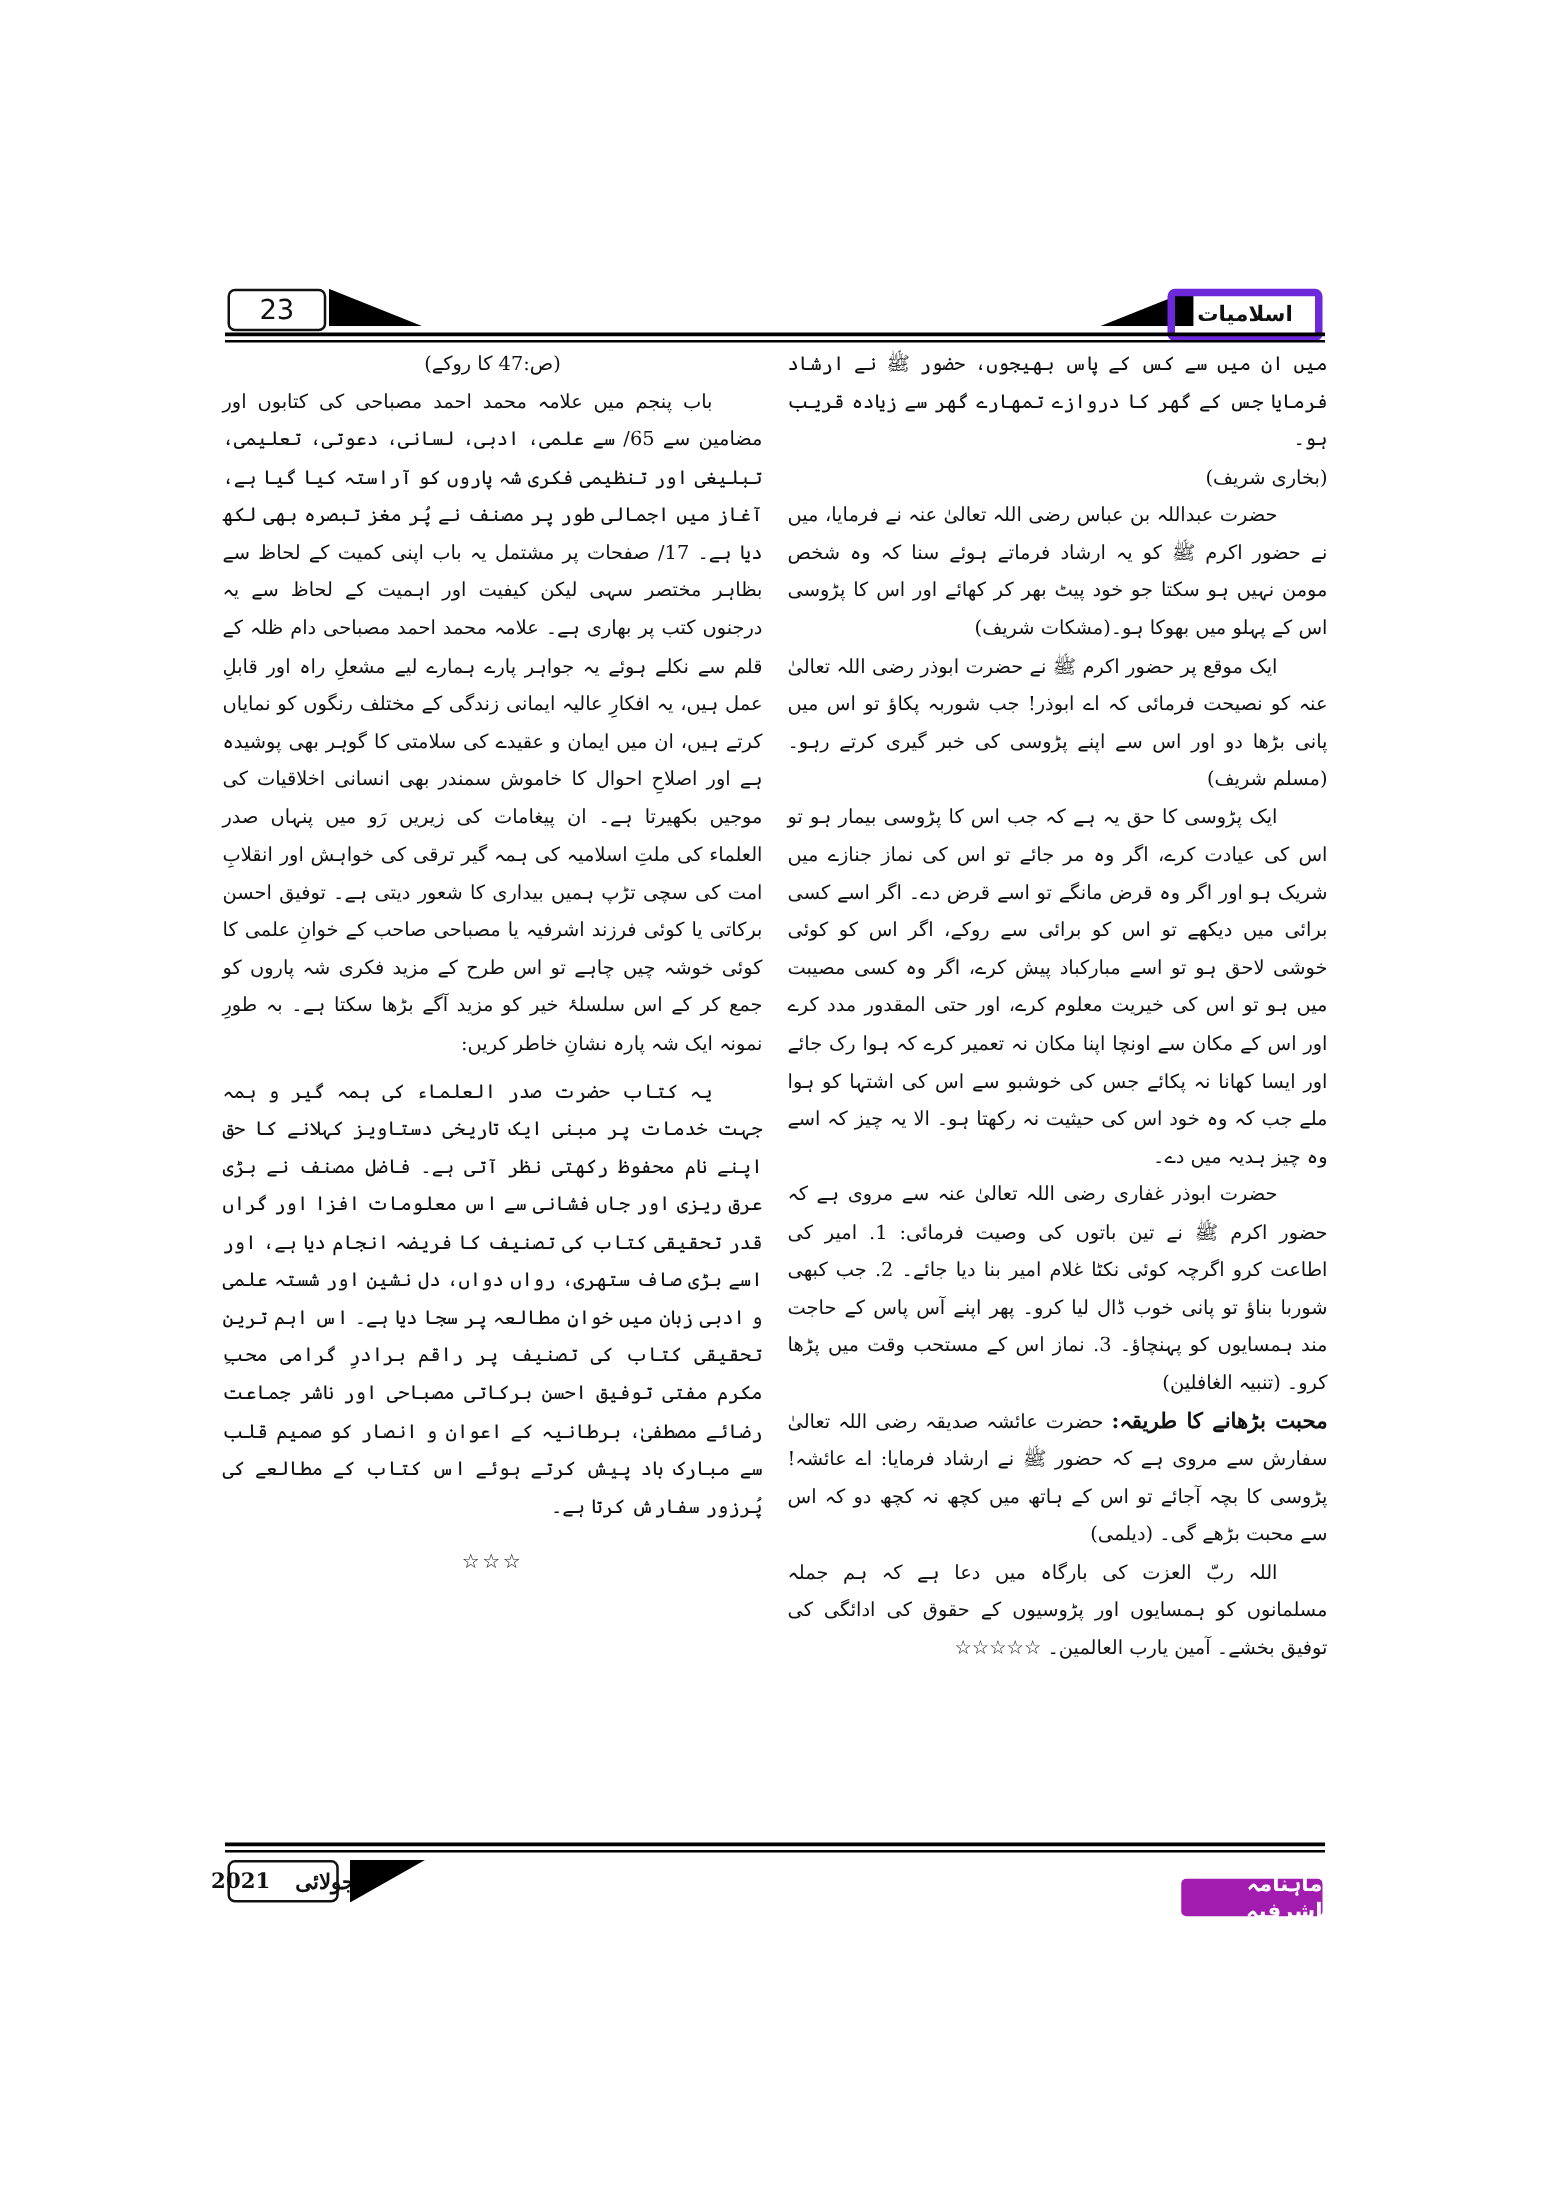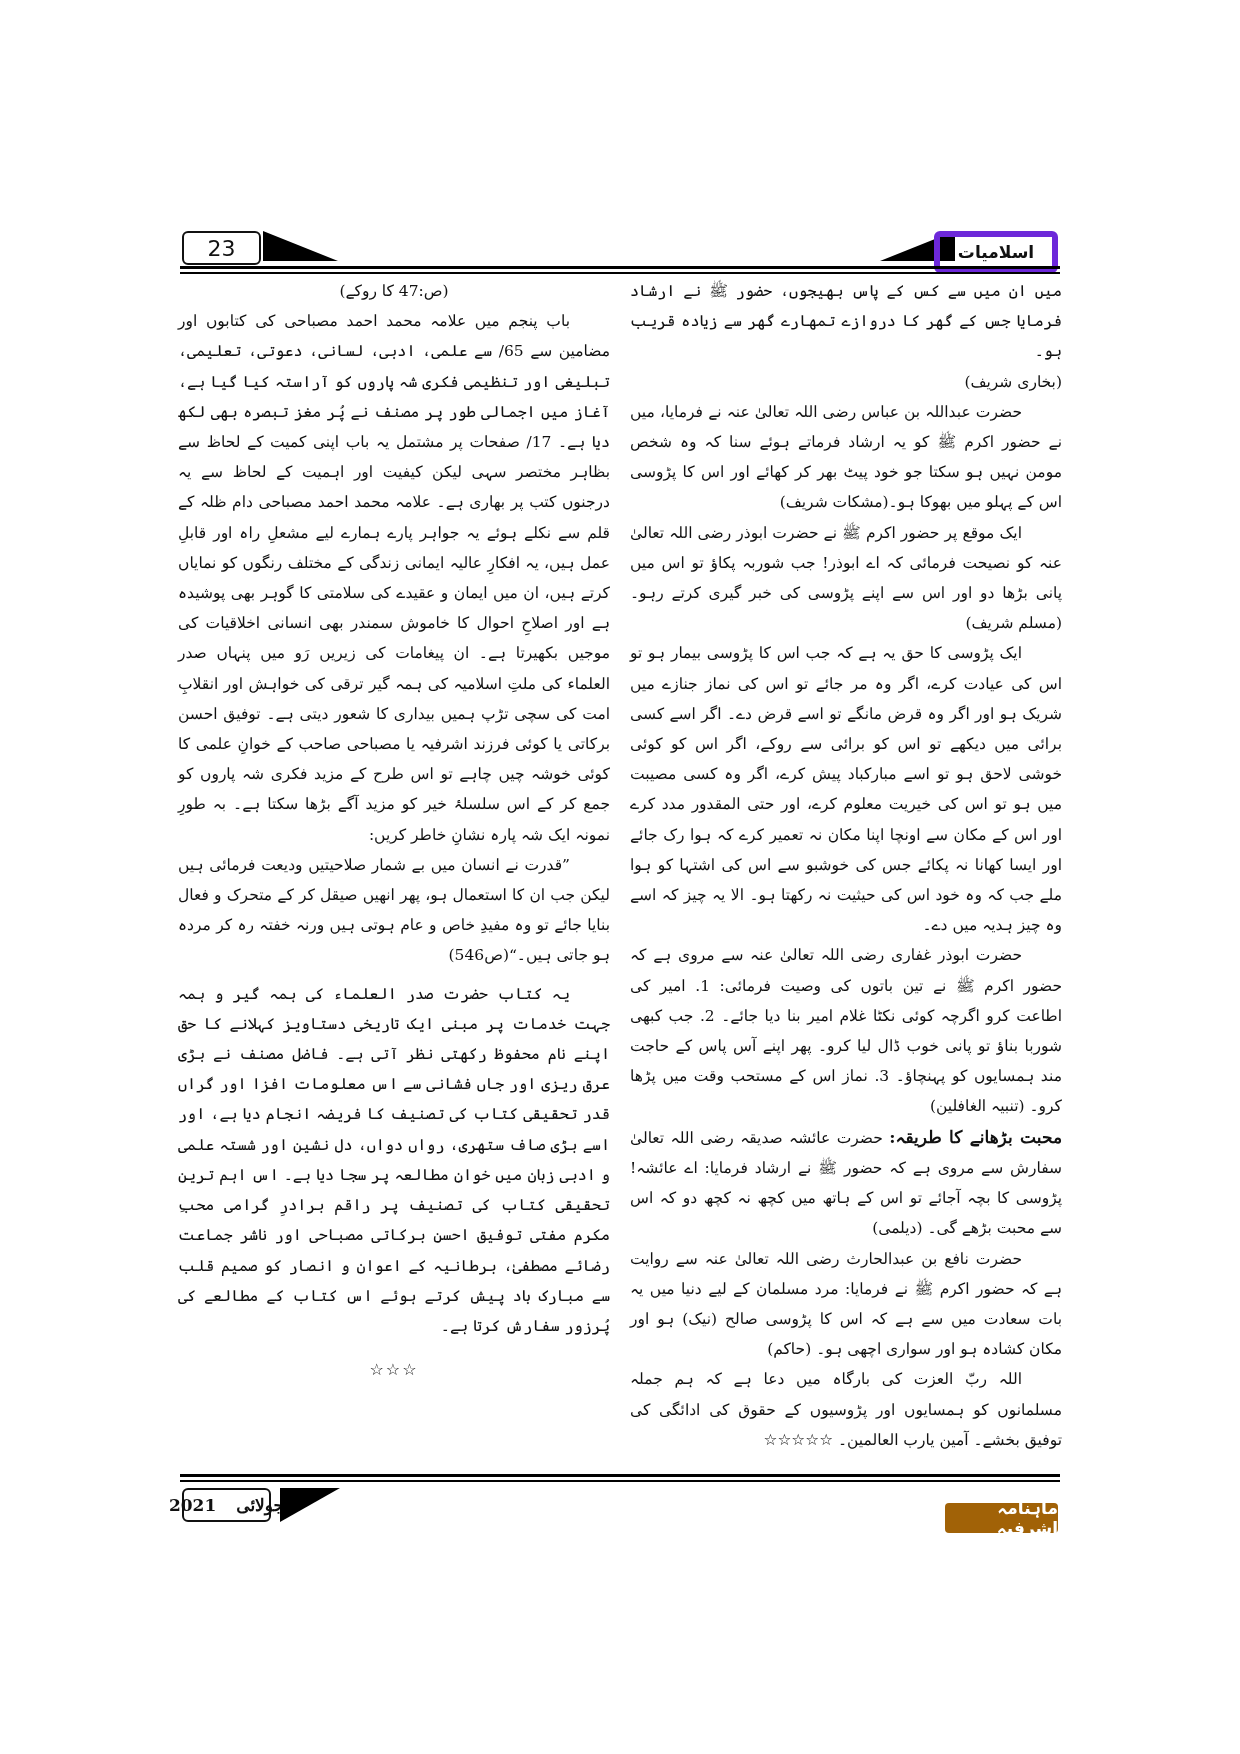--- a/index.html
+++ b/index.html
@@ -25,21 +25,21 @@
   .ref { text-align-last: right; }
   .heading-inline { font-weight: bold; font-size: 17px; }
   .stars { text-align: center; text-align-last: center; letter-spacing: 2px; font-size: 16px; }
 
   
   .footer { position: absolute; left: 180px; top: 1468px; width: 880px; height: 60px; }
   .rule-bot { position: absolute; left: 0; top: 6px; width: 880px; height: 3px; background: #000; }
   .rule-bot2 { position: absolute; left: 0; top: 12px; width: 880px; height: 1.5px; background: #000; }
   .date-box { position: absolute; left: 2px; top: 20px; width: 85px; height: 30px; border: 2px solid #111; border-radius: 6px; display: flex; align-items: center; justify-content: center; gap: 20px; font-weight: bold; font-size: 17px; font-family: "DejaVu Serif", serif; }
   .tri-foot { position: absolute; left: 100px; top: 20px; width: 60px; height: 34px; background: #000; clip-path: polygon(0 0, 100% 0, 0 100%); }
-  .mag-box { position: absolute; right: 2px; top: 35px; width: 113px; height: 30px; background: #a16207; color: #fff; border-radius: 4px; display: flex; align-items: center; justify-content: center; font-weight: bold; font-size: 17px; direction: rtl; }
+  .mag-box { position: absolute; right: 2px; top: 35px; width: 113px; height: 30px; background: #a21caf; color: #fff; border-radius: 4px; display: flex; align-items: center; justify-content: center; font-weight: bold; font-size: 17px; direction: rtl; }
 </style>
 </head>
 <body>
 
 <div class="header">
   <div class="page-num-box">
     <span>23</span>
   </div>
   <div class="tri-left2"></div>
   <div class="tri-right"></div>
@@ -56,28 +56,26 @@
     <p>میں ان میں سے کس کے پاس بھیجوں، حضور ﷺ نے ارشاد فرمایا جس کے گھر کا دروازے تمھارے گھر سے زیادہ قریب ہو۔</p>
     <p class="ref">(بخاری شریف)</p>
     <p class="indent">حضرت عبداللہ بن عباس رضی اللہ تعالیٰ عنہ نے فرمایا، میں نے حضور اکرم ﷺ کو یہ ارشاد فرماتے ہوئے سنا کہ وہ شخص مومن نہیں ہو سکتا جو خود پیٹ بھر کر کھائے اور اس کا پڑوسی اس کے پہلو میں بھوکا ہو۔(مشکات شریف)</p>
     <p class="indent">ایک موقع پر حضور اکرم ﷺ نے حضرت ابوذر رضی اللہ تعالیٰ عنہ کو نصیحت فرمائی کہ اے ابوذر! جب شوربہ پکاؤ تو اس میں پانی بڑھا دو اور اس سے اپنے پڑوسی کی خبر گیری کرتے رہو۔(مسلم شریف)</p>
     <p class="indent">ایک پڑوسی کا حق یہ ہے کہ جب اس کا پڑوسی بیمار ہو تو اس کی عیادت کرے، اگر وہ مر جائے تو اس کی نماز جنازے میں شریک ہو اور اگر وہ قرض مانگے تو اسے قرض دے۔ اگر اسے کسی برائی میں دیکھے تو اس کو برائی سے روکے، اگر اس کو کوئی خوشی لاحق ہو تو اسے مبارکباد پیش کرے، اگر وہ کسی مصیبت میں ہو تو اس کی خیریت معلوم کرے، اور حتی المقدور مدد کرے اور اس کے مکان سے اونچا اپنا مکان نہ تعمیر کرے کہ ہوا رک جائے اور ایسا کھانا نہ پکائے جس کی خوشبو سے اس کی اشتہا کو ہوا ملے جب کہ وہ خود اس کی حیثیت نہ رکھتا ہو۔ الا یہ چیز کہ اسے وہ چیز ہدیہ میں دے۔</p>
     <p class="indent">حضرت ابوذر غفاری رضی اللہ تعالیٰ عنہ سے مروی ہے کہ حضور اکرم ﷺ نے تین باتوں کی وصیت فرمائی: 1. امیر کی اطاعت کرو اگرچہ کوئی نکٹا غلام امیر بنا دیا جائے۔ 2. جب کبھی شوربا بناؤ تو پانی خوب ڈال لیا کرو۔ پھر اپنے آس پاس کے حاجت مند ہمسایوں کو پہنچاؤ۔ 3. نماز اس کے مستحب وقت میں پڑھا کرو۔ (تنبیہ الغافلین)</p>
     <p>
       <span class="heading-inline">محبت بڑھانے کا طریقہ:</span>
       <span>حضرت عائشہ صدیقہ رضی اللہ تعالیٰ سفارش سے مروی ہے کہ حضور ﷺ نے ارشاد فرمایا: اے عائشہ! پڑوسی کا بچہ آجائے تو اس کے ہاتھ میں کچھ نہ کچھ دو کہ اس سے محبت بڑھے گی۔ (دیلمی)</span>
     </p>
-    <p class="indent">حضرت نافع بن عبدالحارث رضی اللہ تعالیٰ عنہ سے روایت ہے کہ حضور اکرم ﷺ نے فرمایا: مرد مسلمان کے لیے دنیا میں یہ بات سعادت میں سے ہے کہ اس کا پڑوسی صالح (نیک) ہو اور مکان کشادہ ہو اور سواری اچھی ہو۔ (حاکم)</p>
     <p class="indent">اللہ ربّ العزت کی بارگاہ میں دعا ہے کہ ہم جملہ مسلمانوں کو ہمسایوں اور پڑوسیوں کے حقوق کی ادائگی کی توفیق بخشے۔ آمین یارب العالمین۔ ☆☆☆☆☆</p>
   </div>
 
   <div class="col col-left">
     <p class="centered">(ص:47 کا روکے)</p>
     <p class="indent">باب پنجم میں علامہ محمد احمد مصباحی کی کتابوں اور مضامین سے 65/ سے علمی، ادبی، لسانی، دعوتی، تعلیمی، تبلیغی اور تنظیمی فکری شہ پاروں کو آراستہ کیا گیا ہے، آغاز میں اجمالی طور پر مصنف نے پُر مغز تبصرہ بھی لکھ دیا ہے۔ 17/ صفحات پر مشتمل یہ باب اپنی کمیت کے لحاظ سے بظاہر مختصر سہی لیکن کیفیت اور اہمیت کے لحاظ سے یہ درجنوں کتب پر بھاری ہے۔ علامہ محمد احمد مصباحی دام ظلہ کے قلم سے نکلے ہوئے یہ جواہر پارے ہمارے لیے مشعلِ راہ اور قابلِ عمل ہیں، یہ افکارِ عالیہ ایمانی زندگی کے مختلف رنگوں کو نمایاں کرتے ہیں، ان میں ایمان و عقیدے کی سلامتی کا گوہر بھی پوشیدہ ہے اور اصلاحِ احوال کا خاموش سمندر بھی انسانی اخلاقیات کی موجیں بکھیرتا ہے۔ ان پیغامات کی زیریں رَو میں پنہاں صدر العلماء کی ملتِ اسلامیہ کی ہمہ گیر ترقی کی خواہش اور انقلابِ امت کی سچی تڑپ ہمیں بیداری کا شعور دیتی ہے۔ توفیق احسن برکاتی یا کوئی فرزند اشرفیہ یا مصباحی صاحب کے خوانِ علمی کا کوئی خوشہ چیں چاہے تو اس طرح کے مزید فکری شہ پاروں کو جمع کر کے اس سلسلۂ خیر کو مزید آگے بڑھا سکتا ہے۔ بہ طورِ نمونہ ایک شہ پارہ نشانِ خاطر کریں:</p>
-    <p class="indent">”قدرت نے انسان میں بے شمار صلاحیتیں ودیعت فرمائی ہیں لیکن جب ان کا استعمال ہو، پھر انھیں صیقل کر کے متحرک و فعال بنایا جائے تو وہ مفیدِ خاص و عام ہوتی ہیں ورنہ خفتہ رہ کر مردہ ہو جاتی ہیں۔“(ص546)</p>
     <p class="indent" style="margin-top:8px">یہ کتاب حضرت صدر العلماء کی ہمہ گیر و ہمہ جہت خدمات پر مبنی ایک تاریخی دستاویز کہلانے کا حق اپنے نام محفوظ رکھتی نظر آتی ہے۔ فاضل مصنف نے بڑی عرق ریزی اور جاں فشانی سے اس معلومات افزا اور گراں قدر تحقیقی کتاب کی تصنیف کا فریضہ انجام دیا ہے، اور اسے بڑی صاف ستھری، رواں دواں، دل نشین اور شستہ علمی و ادبی زبان میں خوانِ مطالعہ پر سجا دیا ہے۔ اس اہم ترین تحقیقی کتاب کی تصنیف پر راقم برادرِ گرامی محبِ مکرم مفتی توفیق احسن برکاتی مصباحی اور ناشر جماعت رضائے مصطفیٰ، برطانیہ کے اعوان و انصار کو صمیم قلب سے مبارک باد پیش کرتے ہوئے اس کتاب کے مطالعے کی پُرزور سفارش کرتا ہے۔</p>
     <p class="stars" style="margin-top:14px">☆☆☆</p>
   </div>
 
 </div>
 
 <div class="footer">
   <div class="rule-bot"></div>
   <div class="rule-bot2"></div>
   <div class="date-box">

